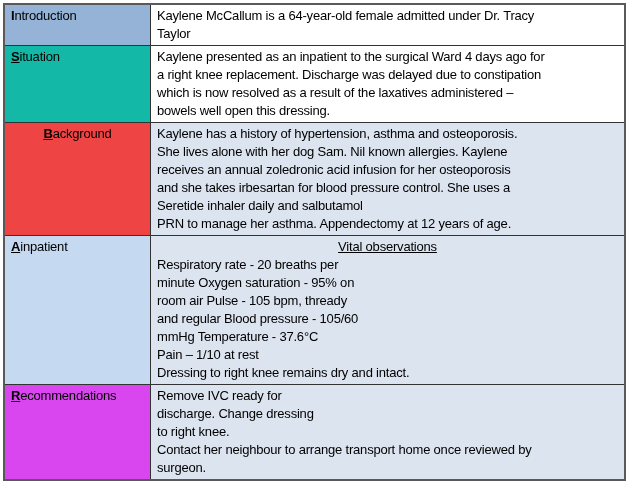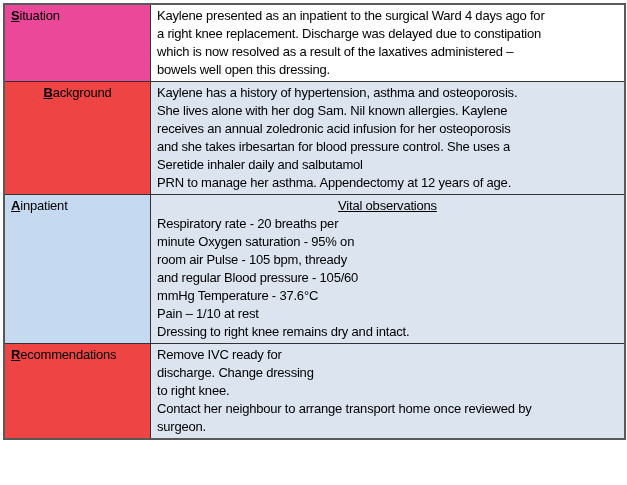--- a/index.html
+++ b/index.html
@@ -52,23 +52,32 @@
     text-align: center;
   }
   
 </style>
 </head>
 <body>
 
 <div class="page">
   <table class="isbar" style="border-color: rgb(89, 89, 89);">
     <tbody>
+  <tr>
+    <td class="label-cell" style="background: rgb(149, 179, 215); border-color: rgb(51, 51, 51);">
+      <span class="label-initial">I</span><span class="label-rest">ntroduction</span>
+    </td>
+    <td class="content-cell" style="background: rgb(255, 255, 255); border-color: rgb(51, 51, 51);">
+            <div class="content-line">Kaylene McCallum is a 64-year-old female admitted under Dr. Tracy</div>
+            <div class="content-line">Taylor</div>
+          </td>
+  </tr>
 
   <tr>
-    <td class="label-cell" style="background: #ec4899; border-color: rgb(51, 51, 51); margin-left: 13px;">
+    <td class="label-cell" style="background: #14b8a6; border-color: rgb(51, 51, 51); margin-left: 13px;">
       <span class="label-initial underlined">S</span><span class="label-rest">ituation</span>
     </td>
     <td class="content-cell" style="background: rgb(255, 255, 255); border-color: rgb(51, 51, 51);">
             <div class="content-line">Kaylene presented as an inpatient to the surgical Ward 4 days ago for</div>
             <div class="content-line">a right knee replacement. Discharge was delayed due to constipation</div>
             <div class="content-line">which is now resolved as a result of the laxatives administered –</div>
             <div class="content-line">bowels well open this dressing.</div>
           </td>
   </tr>
 
@@ -96,21 +105,21 @@
             <div class="content-line">minute Oxygen saturation - 95% on</div>
             <div class="content-line">room air Pulse - 105 bpm, thready</div>
             <div class="content-line">and regular Blood pressure - 105/60</div>
             <div class="content-line">mmHg Temperature - 37.6°C</div>
             <div class="content-line">Pain – 1/10 at rest</div>
             <div class="content-line">Dressing to right knee remains dry and intact.</div>
           </td>
   </tr>
 
   <tr>
-    <td class="label-cell" style="background: #ef4444; border-color: rgb(51, 51, 51);">
+    <td class="label-cell" style="background: #d946ef; border-color: rgb(51, 51, 51);">
       <span class="label-initial underlined">R</span><span class="label-rest">ecommendations</span>
     </td>
     <td class="content-cell" style="background: rgb(220, 228, 240); border-color: rgb(51, 51, 51);">
             <div class="content-line">Remove IVC ready for</div>
             <div class="content-line">discharge. Change dressing</div>
             <div class="content-line">to right knee.</div>
             <div class="content-line">Contact her neighbour to arrange transport home once reviewed by</div>
             <div class="content-line">surgeon.</div>
           </td>
   </tr>

